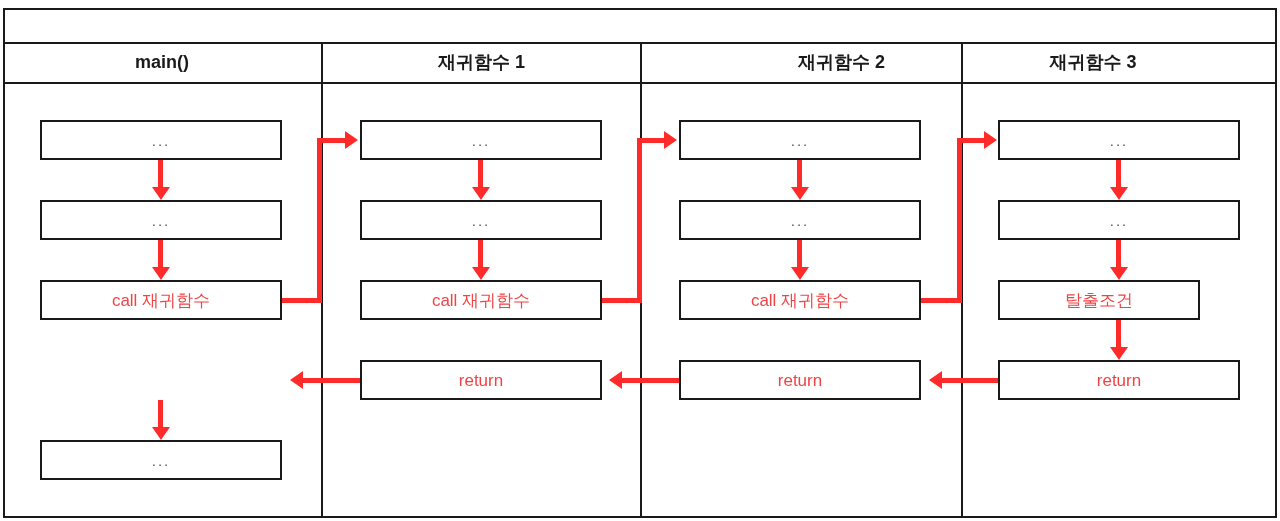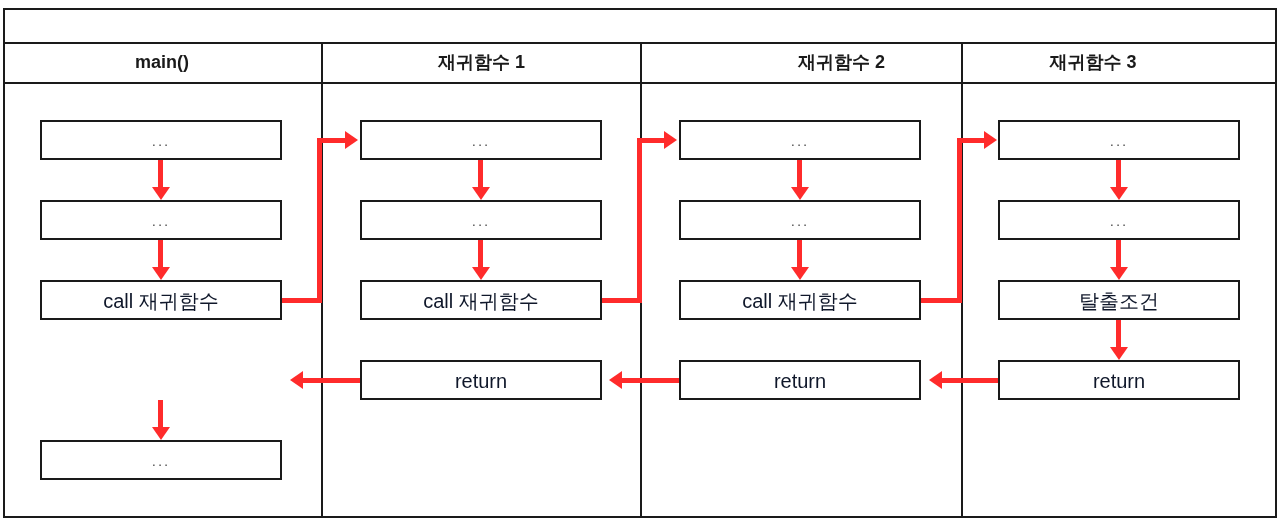--- a/index.html
+++ b/index.html
@@ -64,22 +64,22 @@
 
   
   .node{
     position:absolute;
     height:40px;
     line-height:38px;
     box-sizing:border-box;
     border:2px solid #1a1a1a;
     background:#ffffff;
     text-align:center;
-    font-size:20px;
-    color:#0f172a;
+    font-size:17px;
+    color:#ef4444;
     white-space:nowrap;
     z-index:4;
   }
   .node.dots{
     font-size:15px;
     color:#555;
     letter-spacing:2px;
   }
 
   
@@ -167,21 +167,21 @@
   <div class="vseg" style="left:797px; top:240px; height:30px;"></div>
   <div class="ahead down" style="left:791px; top:267px;"></div>
 
   <div class="hseg" style="left:602px; top:298px; width:40px;"></div>
   <div class="vseg" style="left:637px; top:138px; height:165px;"></div>
   <div class="hseg" style="left:637px; top:138px; width:29px;"></div>
   <div class="ahead right" style="left:664px; top:131px;"></div>
 
   <div class="node dots" style="left:998px; top:120px; width:242px;">...</div>
   <div class="node dots" style="left:998px; top:200px; width:242px;">...</div>
-  <div class="node" style="left:998px; top:280px; width:242px;">탈출조건</div>
+  <div class="node" style="left:998px; top:280px; width:202px;">탈출조건</div>
   <div class="node" style="left:998px; top:360px; width:242px;">return</div>
 
   <div class="vseg" style="left:1116px; top:160px; height:30px;"></div>
   <div class="ahead down" style="left:1110px; top:187px;"></div>
   <div class="vseg" style="left:1116px; top:240px; height:30px;"></div>
   <div class="ahead down" style="left:1110px; top:267px;"></div>
   <div class="vseg" style="left:1116px; top:320px; height:30px;"></div>
   <div class="ahead down" style="left:1110px; top:347px;"></div>
 
   <div class="hseg" style="left:921px; top:298px; width:40px;"></div>

